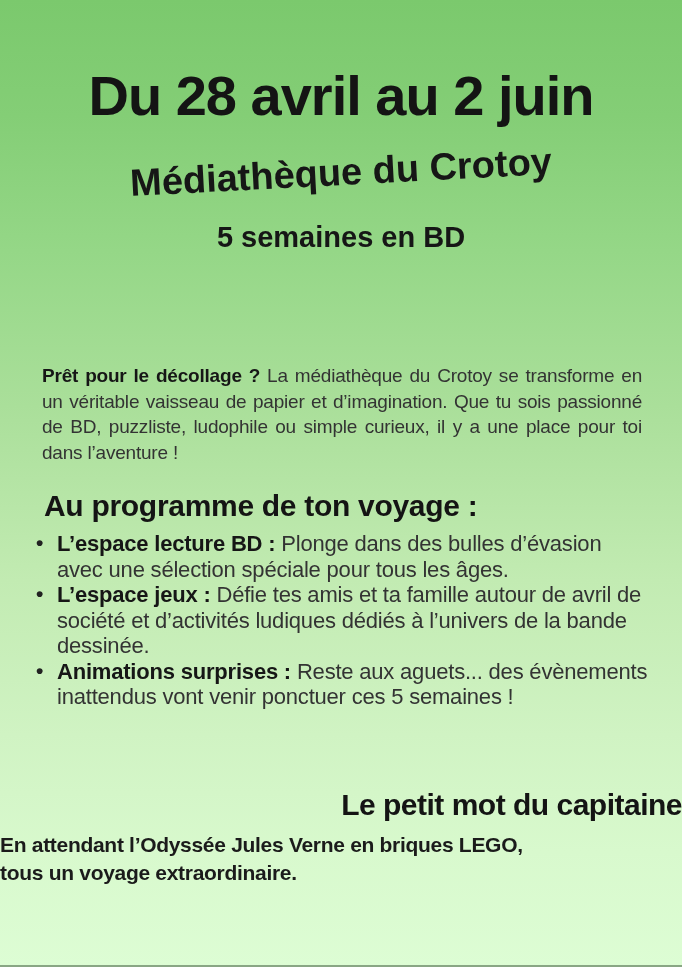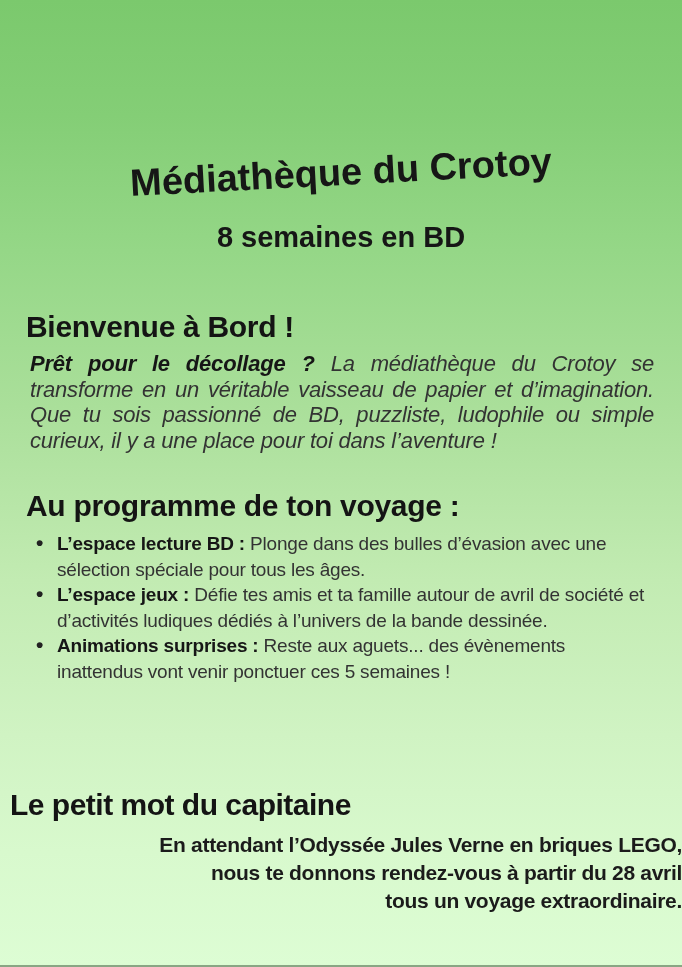--- a/index.html
+++ b/index.html
@@ -54,81 +54,79 @@
     margin: 0;
     font-size: 30px;
     font-weight: bold;
     color: #141414;
     letter-spacing: -0.3px;
     line-height: 1.1;
   }
   .welcome-h { top: 310px; left: 26px; }
   .para {
     top: 347px; left: 26px; right: 24px;
-    margin: 4px;
-    font-size: 22px;
+    margin: 16px;
+    font-size: 19px;
     line-height: 25.5px;
     letter-spacing: -0.2px;
     text-align: justify;
     color: #333333;
-    font-style: italic;
   }
   .para strong, .list strong { color: #161616; }
-  .program-h { top: 489px; left: 26px; }
+  .program-h { top: 489px; left: 44px; }
   .list {
     top: 531px; left: 26px; right: 30px;
     margin: 0; padding: 0;
     list-style: none;
-    font-size: 19px;
+    font-size: 22px;
     line-height: 25.5px;
     letter-spacing: -0.2px;
     color: #333333;
   }
   .list li { position: relative; padding-left: 31px; }
   .list li::before {
     content: "\2022";
     position: absolute; left: 10px; top: -1px;
     font-size: 21px;
     font-weight: bold;
     color: #222222;
   }
-  .captain-h { top: 788px; left: 10px; right: 0; text-align: left; letter-spacing: -0.5px; }
+  .captain-h { top: 788px; left: 0; right: 0; text-align: right; letter-spacing: -0.5px; }
   .closing {
     top: 831px; left: 0; right: 0;
-    text-align: right;
+    text-align: left;
     font-size: 21px;
     font-weight: bold;
     line-height: 28px;
     letter-spacing: -0.3px;
     color: #1b1b1b;
   }
 </style>
 </head>
 <body>
 
 <div class="flyer">
 
+  <h1 class="abs title">Du 28 avril au 2 juin</h1>
 
   <div class="abs subtitle">Médiathèque du Crotoy</div>
 
-  <div class="abs tagline">8 semaines en BD</div>
+  <div class="abs tagline">5 semaines en BD</div>
 
-  <h2 class="abs h2 welcome-h">Bienvenue à Bord&nbsp;!</h2>
 
   <p class="abs para"><strong>Prêt pour le décollage&nbsp;?</strong><span> La médiathèque du Crotoy se transforme en un véritable vaisseau de papier et d’imagination. Que tu sois passionné de BD, puzzliste, ludophile ou simple curieux, il y a une place pour toi dans l’aventure&nbsp;!</span></p>
 
   <h2 class="abs h2 program-h">Au programme de ton voyage&nbsp;:</h2>
 
   <ul class="abs list">
     <li><strong>L’espace lecture BD&nbsp;:</strong><span> Plonge dans des bulles d’évasion avec une sélection spéciale pour tous les âges.</span></li>
     <li><strong>L’espace jeux&nbsp;:</strong><span> Défie tes amis et ta famille autour de avril de société et d’activités ludiques dédiés à l’univers de la bande dessinée.</span></li>
     <li><strong>Animations surprises&nbsp;:</strong><span> Reste aux aguets... des évènements inattendus vont venir ponctuer ces 5 semaines&nbsp;!</span></li>
   </ul>
 
   <h2 class="abs h2 captain-h">Le petit mot du capitaine</h2>
 
   <div class="abs closing">
     <div class="closing-line">En attendant l’Odyssée Jules Verne en briques LEGO,</div>
-    <div class="closing-line">nous te donnons rendez-vous à partir du 28 avril</div>
     <div class="closing-line">tous un voyage extraordinaire.</div>
   </div>
 
 </div>
 
 </body></html>

